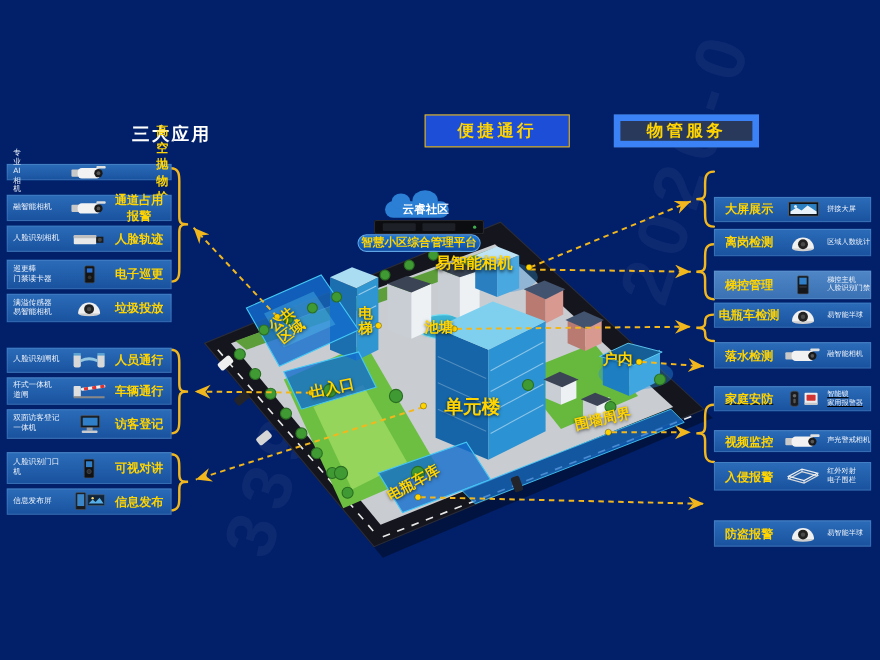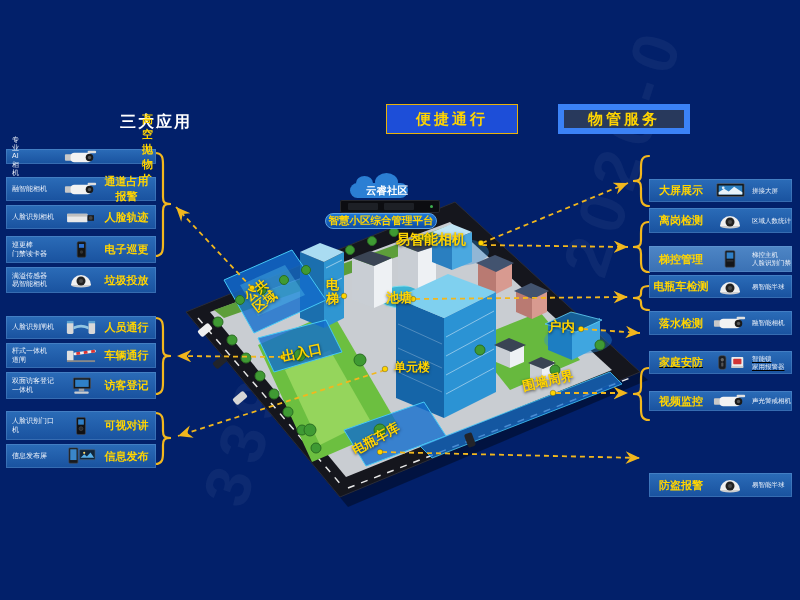--- a/index.html
+++ b/index.html
@@ -219,21 +219,21 @@
     </div>
   <div class="pill">智慧小区综合管理平台</div>
   <div class="mlabel" style="left:396px;top:232px;font-size:14px;">易智能相机</div>
 
   <div class="mlabel" style="left:248px;top:282px;font-size:13px;transform:rotate(-38deg);text-align:center;">公共
 区域</div>
   <div class="mlabel" style="left:326px;top:278px;font-size:13px;text-align:center;">电
 梯</div>
   <div class="mlabel" style="left:386px;top:291px;font-size:13px;">池塘</div>
   <div class="mlabel" style="left:282px;top:346px;font-size:13.5px;transform:rotate(-12deg);">出入口</div>
-  <div class="mlabel" style="left:394px;top:361px;font-size:12px;">单元楼</div>
+  <div class="mlabel" style="left:404px;top:361px;font-size:17px;">单元楼</div>
   <div class="mlabel" style="left:548px;top:320px;font-size:13.5px;">户内</div>
   <div class="mlabel" style="left:522px;top:374px;font-size:13px;transform:rotate(-13deg);">围墙周界</div>
   <div class="mlabel" style="left:350px;top:432px;font-size:13px;transform:rotate(-29deg);">电瓶车库</div>
 
   <div class="item l-item" style="top:149px;height:15px;gap:44px;">
     <span class="dev">专业AI相机</span>
     <span class="ico">
         <svg width="34" height="14" viewBox="0 0 36 14">
           <rect x="1" y="4" width="8" height="7" rx="1" fill="#c8c8c8"></rect>
           <rect x="7" y="2.5" width="22" height="10" rx="4" fill="#f2f2f2"></rect>
@@ -447,20 +447,37 @@
         <svg width="34" height="14" viewBox="0 0 36 14">
           <rect x="1" y="4" width="8" height="7" rx="1" fill="#c8c8c8"></rect>
           <rect x="7" y="2.5" width="22" height="10" rx="4" fill="#f2f2f2"></rect>
           <circle cx="27" cy="7.5" r="4" fill="#1a1a1a"></circle>
           <circle cx="27" cy="7.5" r="1.8" fill="#555"></circle>
           <rect x="25" y="0.5" width="9" height="2.5" rx="1" fill="#e0e0e0"></rect>
         </svg>
       </span>
     <span class="dev">声光警戒相机</span>
   </div>
+  <div class="item r-item" style="top:396px;height:26px;">
+    <span class="feat">入侵报警</span>
+    <span class="ico">
+        <svg width="34" height="17" viewBox="0 0 36 18">
+          <path d="M4,11 L17,4 L32,8 L19,15 z" fill="none" stroke="#d8d8d8" stroke-width="1.2"></path>
+          <path d="M4,8.5 L17,1.5 L32,5.5 L19,12.5 z" fill="none" stroke="#efefef" stroke-width="1.2"></path>
+          <g stroke="#e8e8e8" stroke-width="1">
+            <line x1="4" y1="8.5" x2="4" y2="11"></line>
+            <line x1="17" y1="1.5" x2="17" y2="4"></line>
+            <line x1="32" y1="5.5" x2="32" y2="8"></line>
+            <line x1="19" y1="12.5" x2="19" y2="15"></line>
+          </g>
+        </svg>
+      </span>
+    <span class="dev">红外对射
+电子围栏</span>
+  </div>
   <div class="item r-item" style="top:449px;height:24px;">
     <span class="feat">防盗报警</span>
     <span class="ico">
         <svg width="26" height="16" viewBox="0 0 24 16">
           <ellipse cx="12" cy="13" rx="10" ry="2.5" fill="#cfcfcf"></ellipse>
           <path d="M2,13 a10,10 0 0 1 20,0 z" fill="#f0f0f0"></path>
           <circle cx="12" cy="9" r="4.5" fill="#222"></circle>
           <circle cx="12" cy="9" r="2" fill="#4a4a4a"></circle>
         </svg>
       </span>

